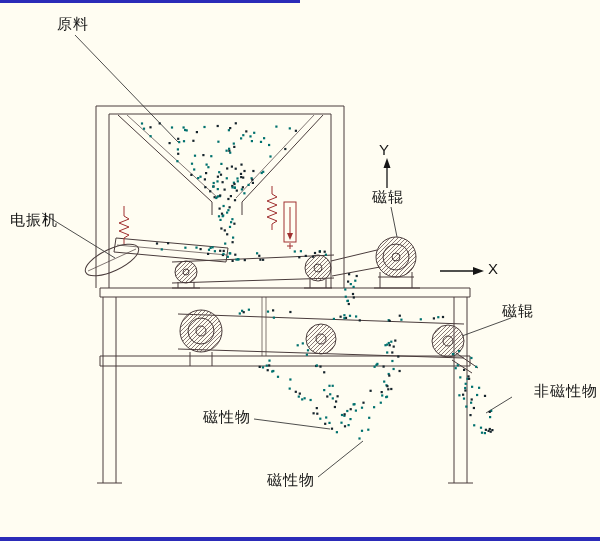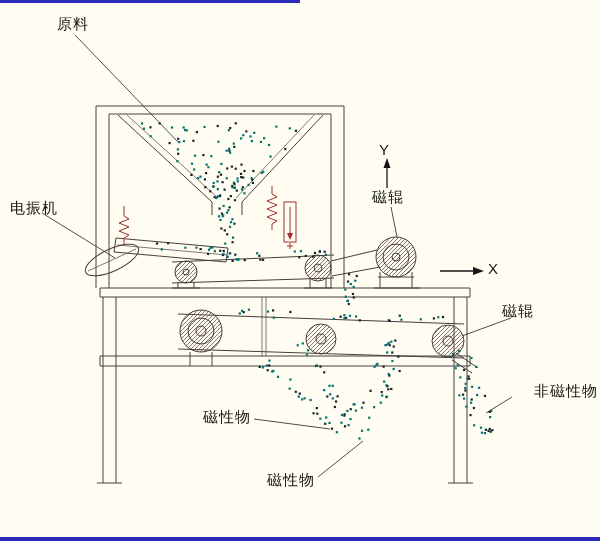--- a/index.html
+++ b/index.html
@@ -447,21 +447,21 @@
         <rect x="484.8" y="428.7" width="2.2" height="2.2" fill="#16242c"></rect>
         <rect x="489.6" y="430.6" width="2.2" height="2.2" fill="#16242c"></rect>
         <rect x="473.1" y="424.2" width="2.2" height="2.2" fill="#00716e"></rect>
         <rect x="479.9" y="426.6" width="2.2" height="2.2" fill="#00716e"></rect>
         <rect x="483.8" y="432.0" width="2.2" height="2.2" fill="#00716e"></rect>
         <rect x="487.5" y="429.8" width="2.2" height="2.2" fill="#16242c"></rect>
       </g>
   </svg>
 
   <div class="label" style="left:57px;top:16px">原料</div>
-  <div class="label" style="left:10px;top:200px">电振机</div>
+  <div class="label" style="left:10px;top:212px">电振机</div>
   <div class="label" style="left:372px;top:189px">磁辊</div>
   <div class="label axis-label" style="left:379px;top:142px">Y</div>
   <div class="label axis-label" style="left:488px;top:261px">X</div>
   <div class="label" style="left:502px;top:303px">磁辊</div>
   <div class="label" style="left:534px;top:383px">非磁性物</div>
   <div class="label" style="left:203px;top:409px">磁性物</div>
   <div class="label" style="left:267px;top:472px">磁性物</div>
 </div>
 
 </body></html>

